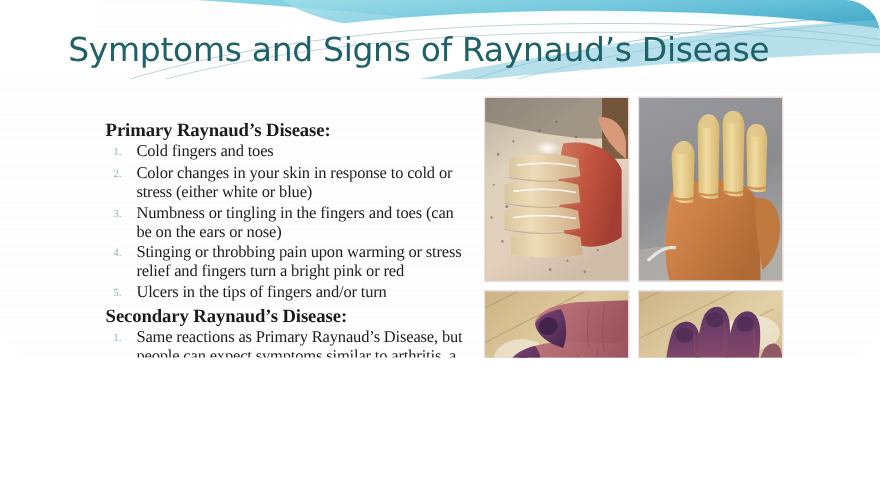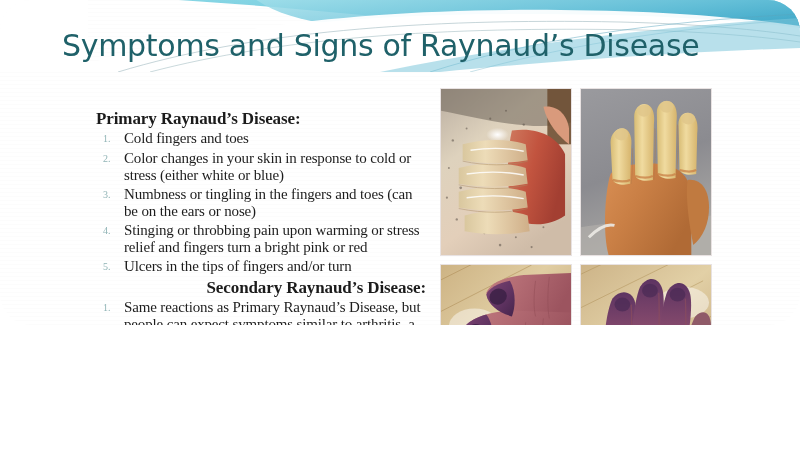--- a/index.html
+++ b/index.html
@@ -105,21 +105,21 @@
     flex: 1 1 auto;
     font-family: Liberation Serif, serif;
     font-size: 15px;
     color: #1d1d1d;
     line-height: 1.13;
     letter-spacing: -0.15px;
     padding-top: 1px;
   }
 
   #list-secondary { margin-top: 0px; }
-  #heading-secondary { margin-top: 2px; text-align: right; }
+  #heading-secondary { margin-top: 2px; }
 
   
   #image-gallery {
     position: absolute;
     left: 440px;
     top: 88px;
     width: 272px;
     height: 350px;
     display: grid;
     grid-template-columns: 132px 132px;

